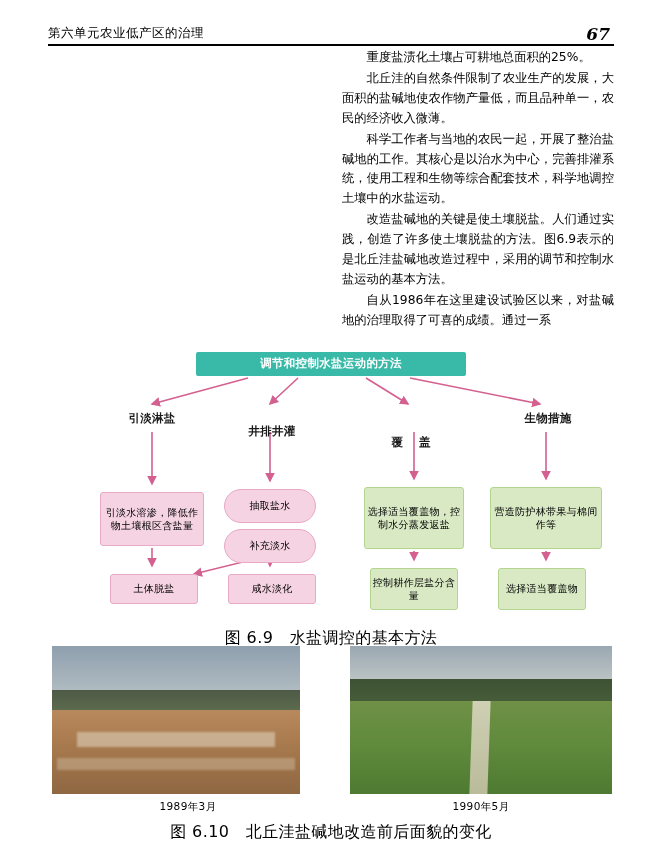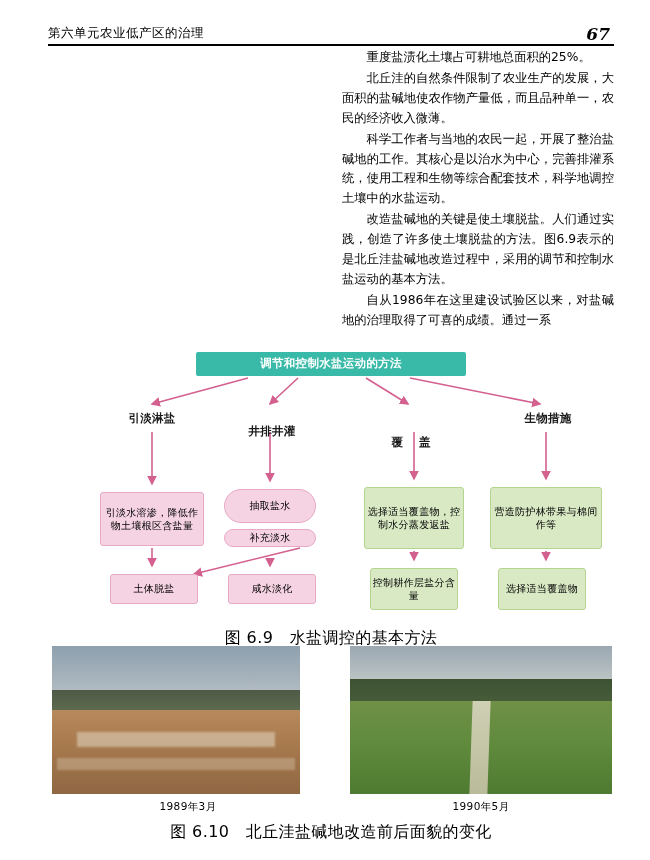--- a/index.html
+++ b/index.html
@@ -130,21 +130,21 @@
     border-radius: 3px;
   }
   .d-circle {
     background: #f6d3e2;
     border: 1px solid #e8a9c6;
     border-radius: 50%;
   }
 
   .b1 { left: 52px;  top: 140px; width: 104px; height: 54px; }
   .b2 { left: 176px; top: 137px; width: 92px;  height: 34px; border-radius: 17px;}
-  .b3 { left: 176px; top: 177px; width: 92px;  height: 18px; border-radius: 17px;}
+  .b3 { left: 176px; top: 177px; width: 92px;  height: 34px; border-radius: 17px;}
   .b4 { left: 316px; top: 135px; width: 100px; height: 62px; }
   .b5 { left: 442px; top: 135px; width: 112px; height: 62px; }
   .b6 { left: 62px;  top: 222px; width: 88px;  height: 30px; }
   .b7 { left: 180px; top: 222px; width: 88px;  height: 30px; }
   .b8 { left: 322px; top: 216px; width: 88px;  height: 42px; }
   .b9 { left: 450px; top: 216px; width: 88px;  height: 42px; }
 
   .d-svg {
     position: absolute;
     left: 0; top: 0;

